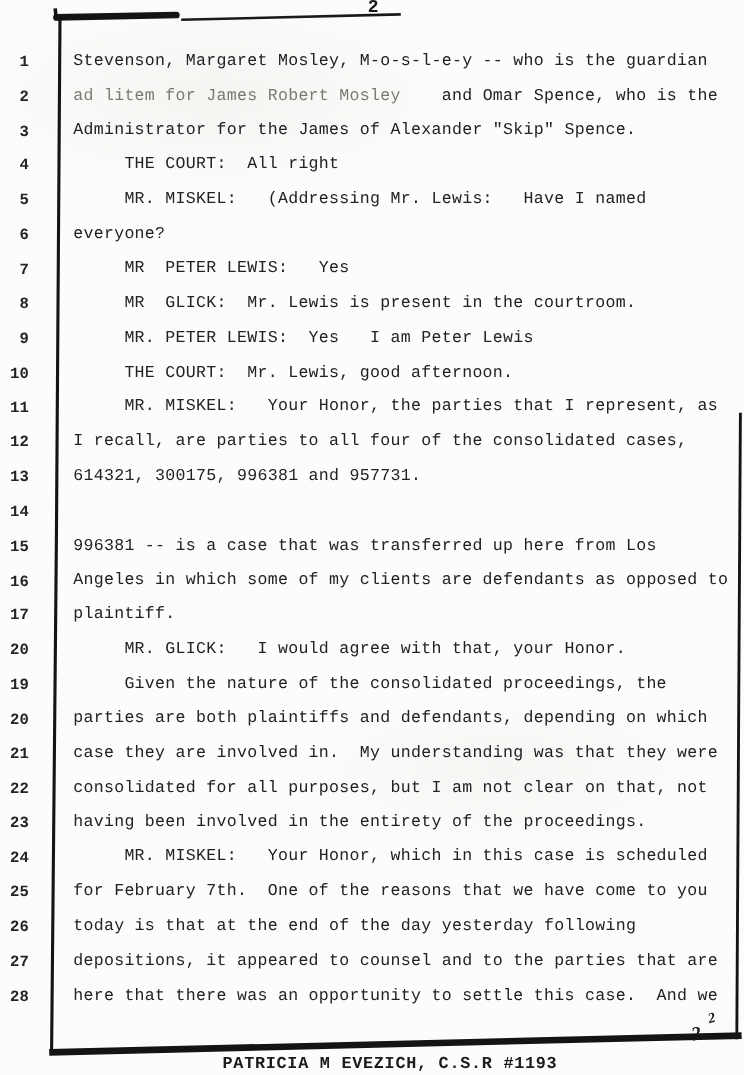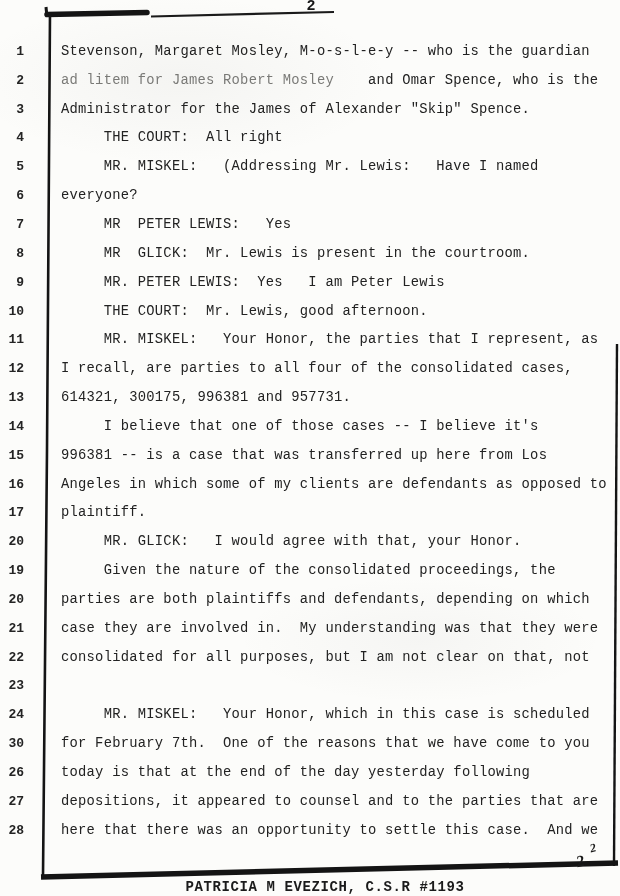--- a/index.html
+++ b/index.html
@@ -171,21 +171,20 @@
       <span class="txt">I recall, are parties to all four of the consolidated cases,</span>
     </div>
 
     <div class="row">
       <span class="num">13</span>
       <span class="txt">614321, 300175, 996381 and 957731.</span>
     </div>
 
     <div class="row">
       <span class="num">14</span>
-      <span class="txt">     I believe that one of those cases -- I believe it's</span>
     </div>
 
     <div class="row">
       <span class="num">15</span>
       <span class="txt">996381 -- is a case that was transferred up here from Los</span>
     </div>
 
     <div class="row">
       <span class="num">16</span>
       <span class="txt">Angeles in which some of my clients are defendants as opposed to</span>
@@ -216,29 +215,30 @@
       <span class="txt">case they are involved in.  My understanding was that they were</span>
     </div>
 
     <div class="row">
       <span class="num">22</span>
       <span class="txt">consolidated for all purposes, but I am not clear on that, not</span>
     </div>
 
     <div class="row">
       <span class="num">23</span>
+      <span class="txt">having been involved in the entirety of the proceedings.</span>
     </div>
 
     <div class="row">
       <span class="num">24</span>
       <span class="txt">     MR. MISKEL:   Your Honor, which in this case is scheduled</span>
     </div>
 
     <div class="row">
-      <span class="num">30</span>
+      <span class="num">25</span>
       <span class="txt">for February 7th.  One of the reasons that we have come to you</span>
     </div>
 
     <div class="row">
       <span class="num">26</span>
       <span class="txt">today is that at the end of the day yesterday following</span>
     </div>
 
     <div class="row">
       <span class="num">27</span>

